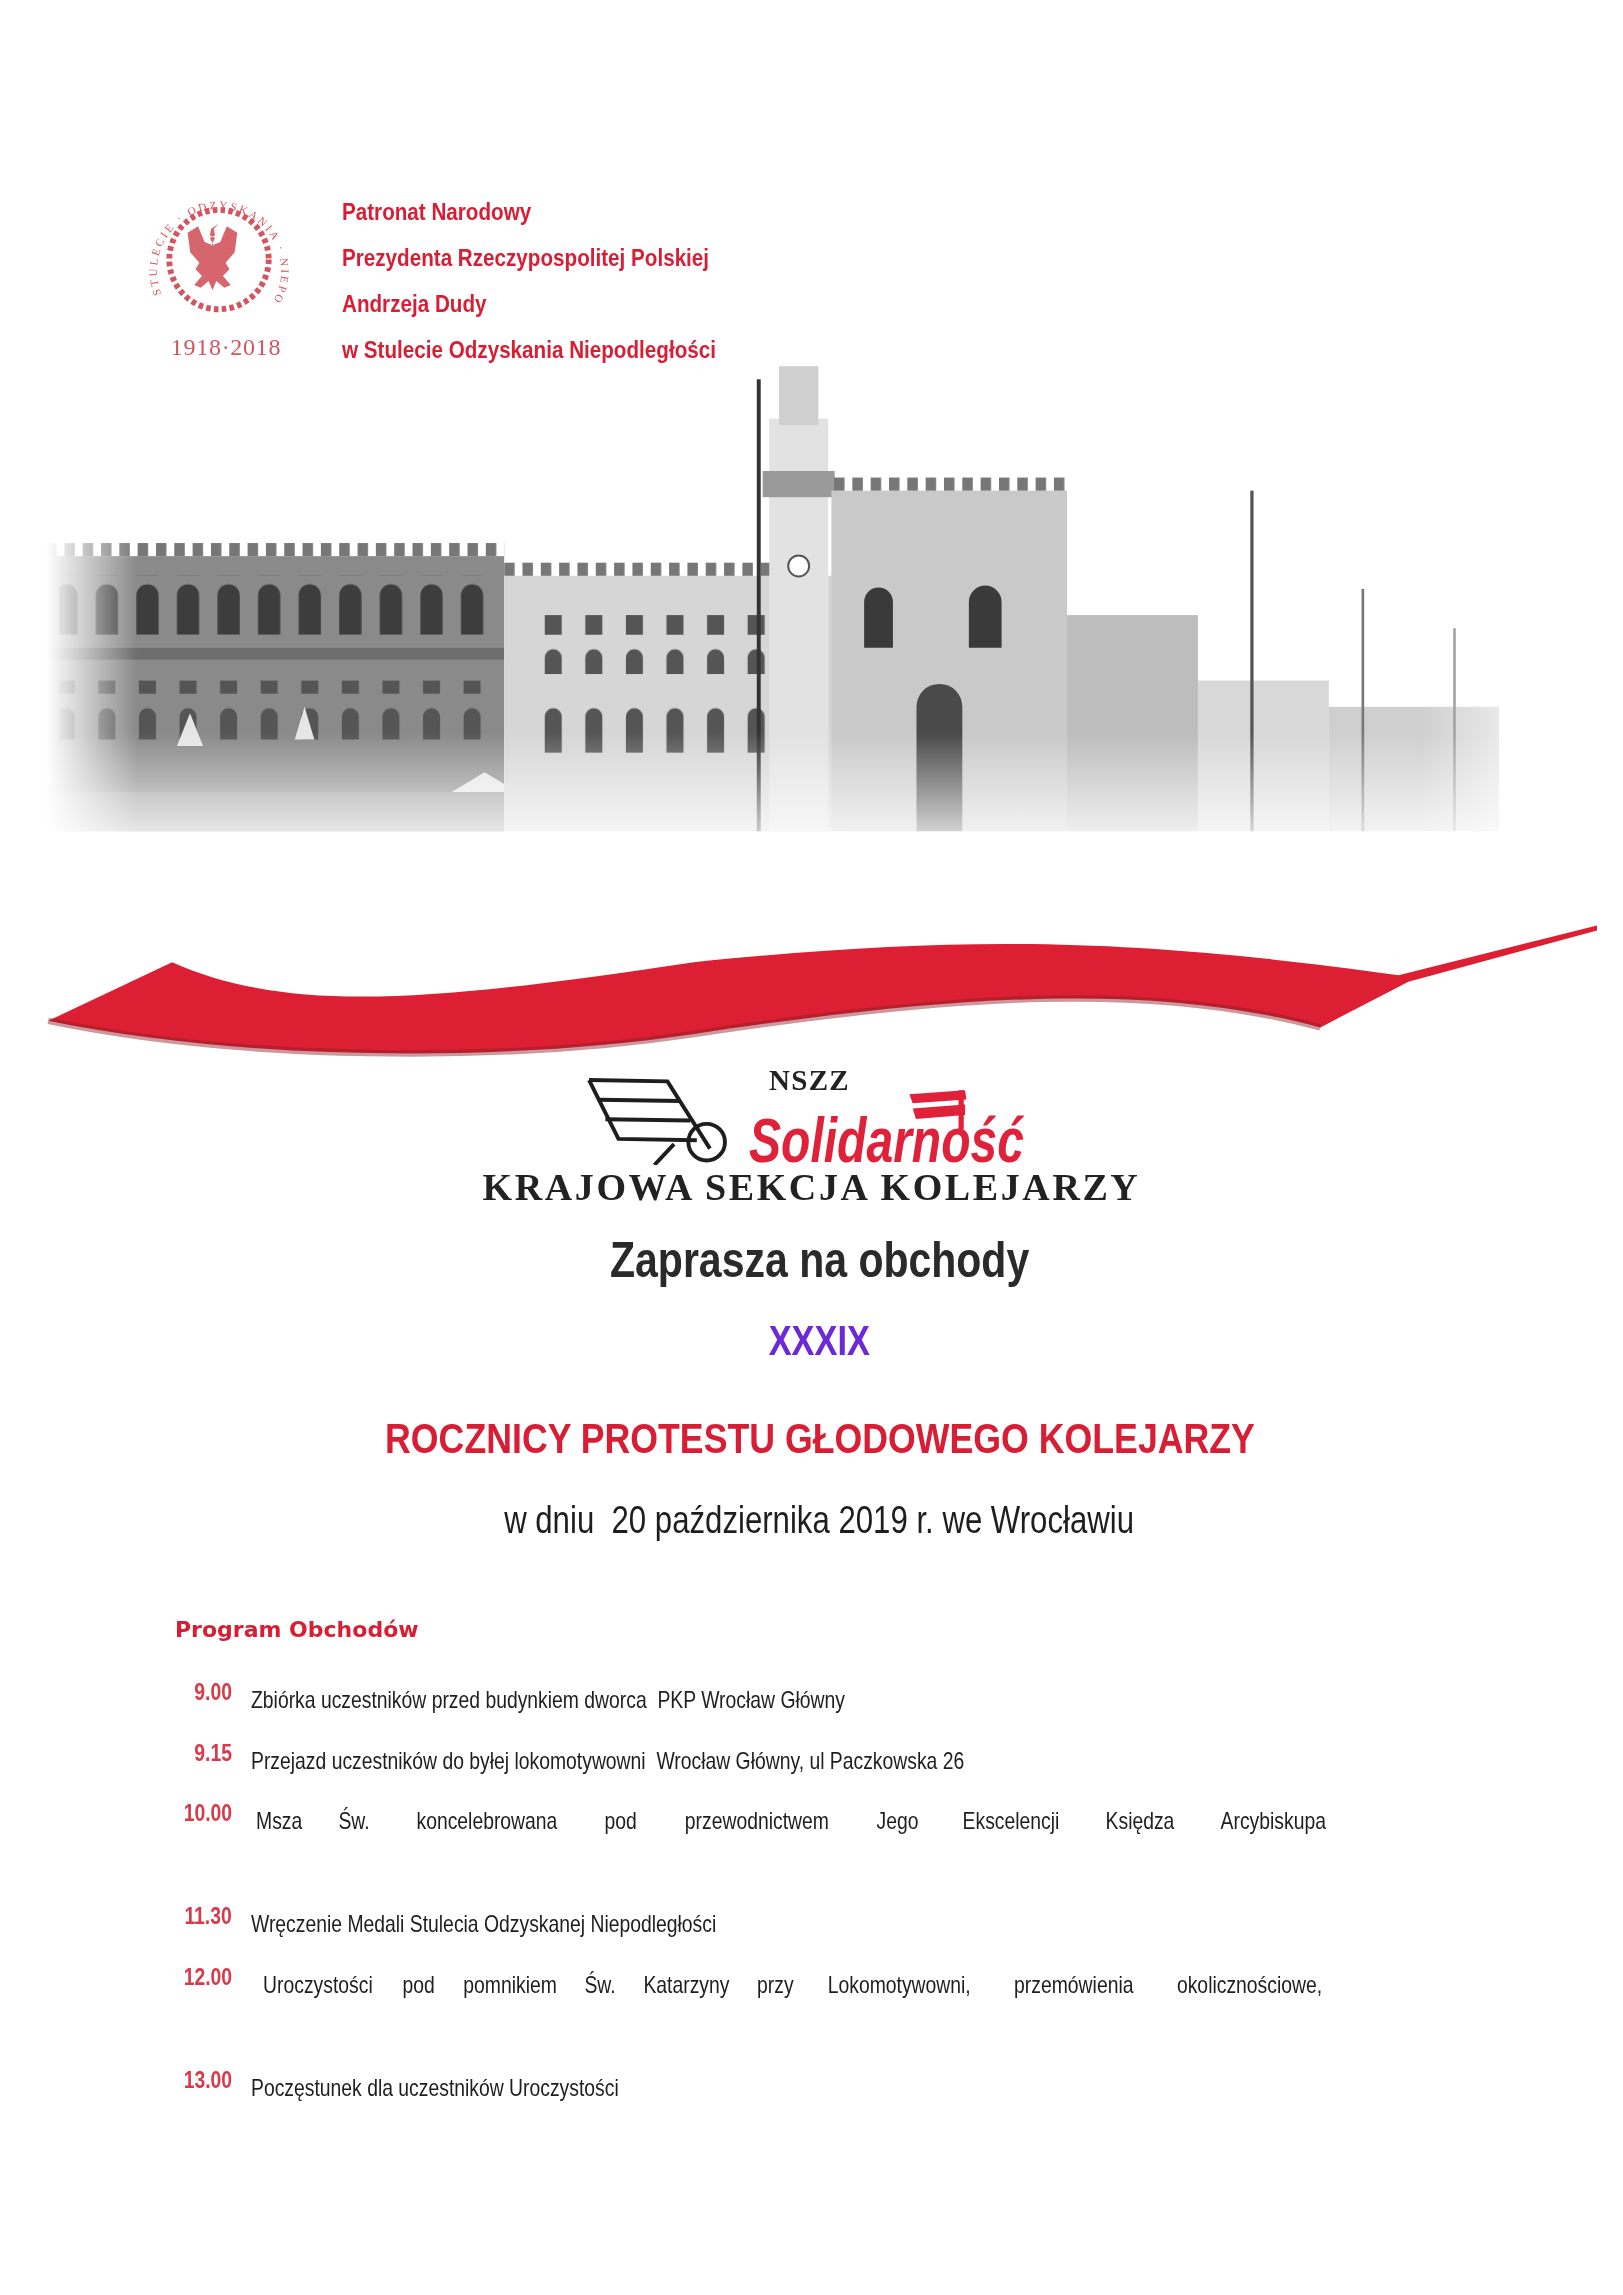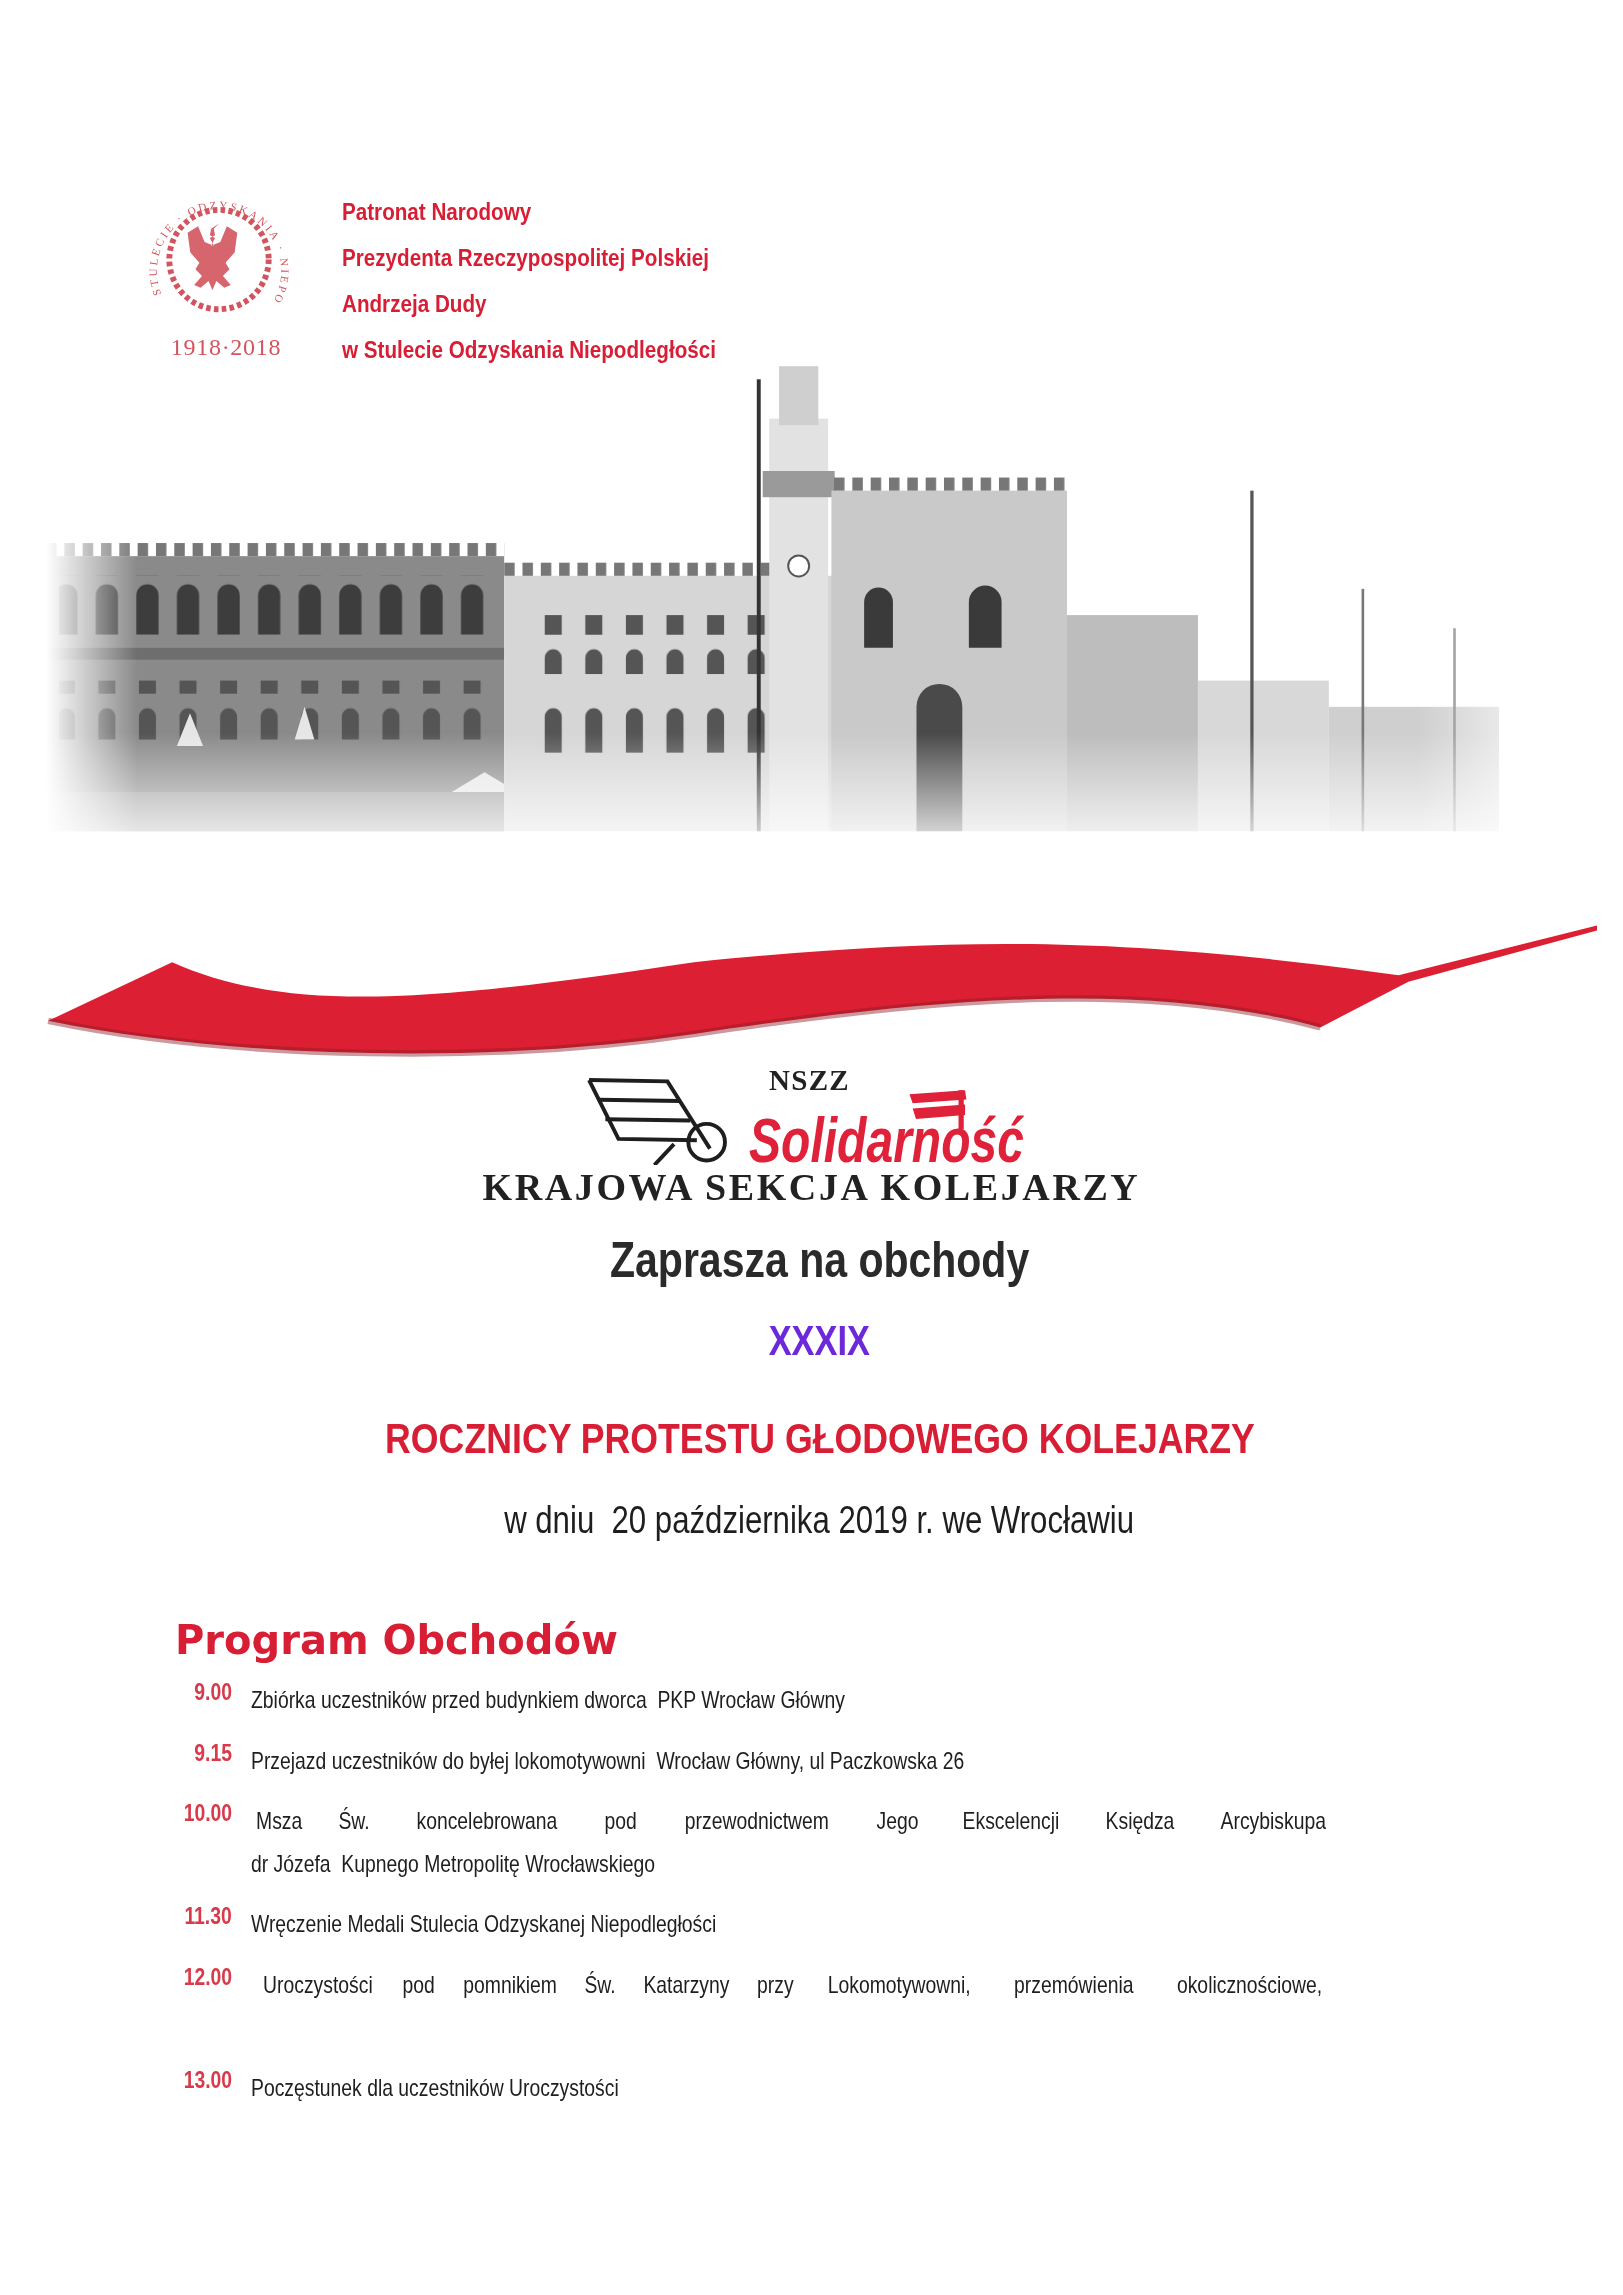--- a/index.html
+++ b/index.html
@@ -38,21 +38,21 @@
   #invite { top: 1231px; font-size: 50px; font-weight: bold; color: #2a2a2a; }
   #invite span, #date span { display: inline-block; transform: scaleX(0.82); }
   #roman { top: 1316px; font-size: 43px; font-weight: bold; color: #6d28d9; }
   #roman span { display: inline-block; transform: scaleX(0.8); }
   #anniversary { top: 1414px; font-size: 43px; font-weight: bold; color: #d81e34; }
   #anniversary span { display: inline-block; transform: scaleX(0.83); }
   #date { top: 1499px; font-size: 38px; color: #1e1e1e; }
 
   
   #program-title { left: 175px; top: 1617px; font-family: "DejaVu Sans", sans-serif;
-                   font-weight: bold; font-size: 40px; color: #d81e34; }
+                   font-weight: bold; font-size: 22px; color: #d81e34; }
   .prog-item { position: absolute; left: 167px; width: 1178px; font-size: 23.6px;
                color: #1e1e1e; }
   .prog-time { position: absolute; left: 0; width: 65px; text-align: right;
                font-weight: bold; color: #d83a4a; }
   .prog-time span, .prog-line span { display: inline-block; transform: scaleX(0.82);
                transform-origin: left center; white-space: nowrap; }
   .prog-time span { transform-origin: right center; }
   .prog-text { position: absolute; left: 84px; width: 1087px; line-height: 43px; }
   .prog-line { height: 43px; }
   .justify span { transform: none; display: flex; justify-content: space-between;
@@ -196,21 +196,20 @@
           <b>Św.</b>
           <b>koncelebrowana</b>
           <b>pod</b>
           <b>przewodnictwem</b>
           <b>Jego</b>
           <b>Ekscelencji</b>
           <b>Księdza</b>
           <b>Arcybiskupa</b>
     </span>
       </div>
-    <div class="prog-line"><span style="white-space:pre">dr Józefa  Kupnego Metropolitę Wrocławskiego</span></div>
   </div>
 </div>
 
 <div class="prog-item" style="top:1903px">
   <div class="prog-time"><span>11.30</span></div>
   <div class="prog-text">
       <div class="prog-line"><span>Wręczenie Medali Stulecia Odzyskanej Niepodległości</span></div>
     </div>
 </div>
 

